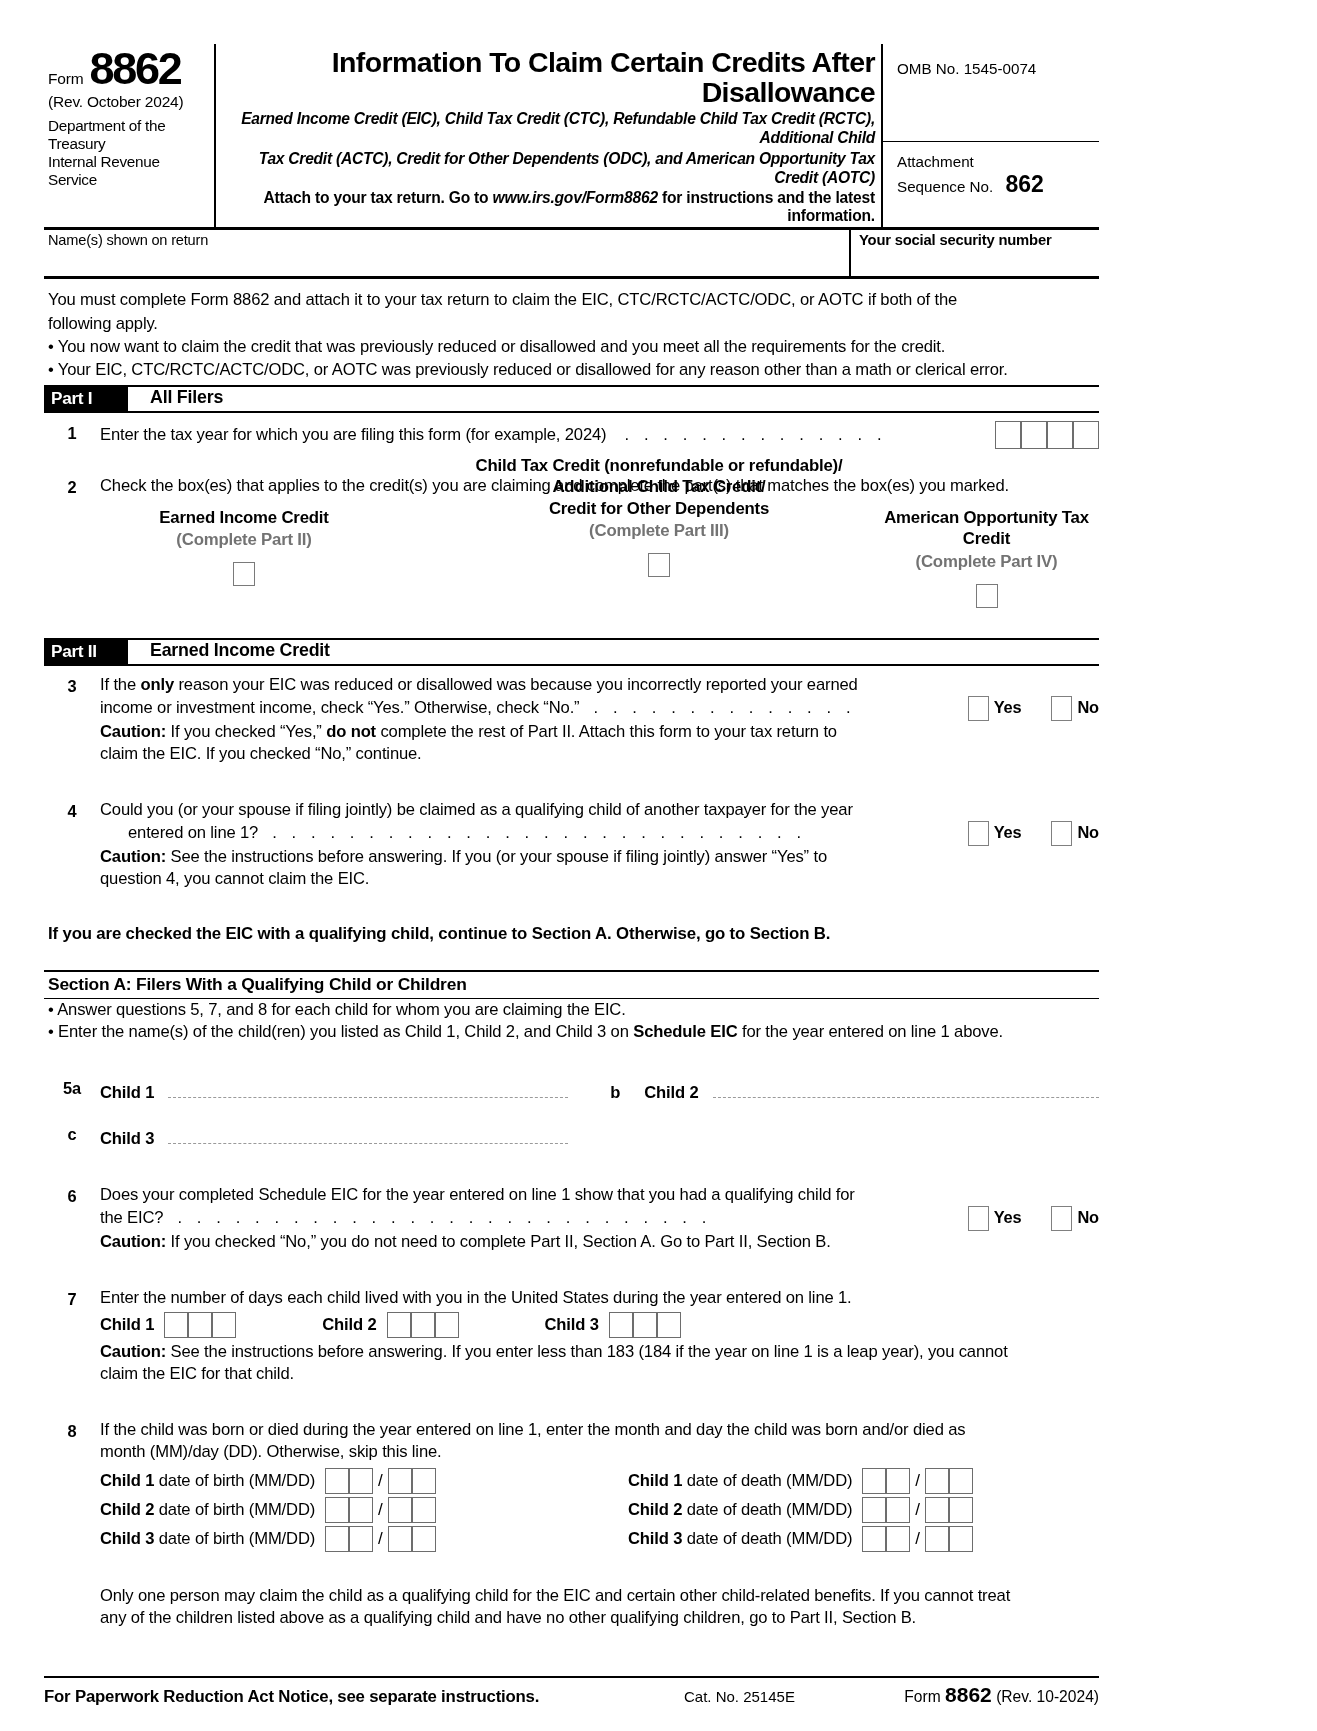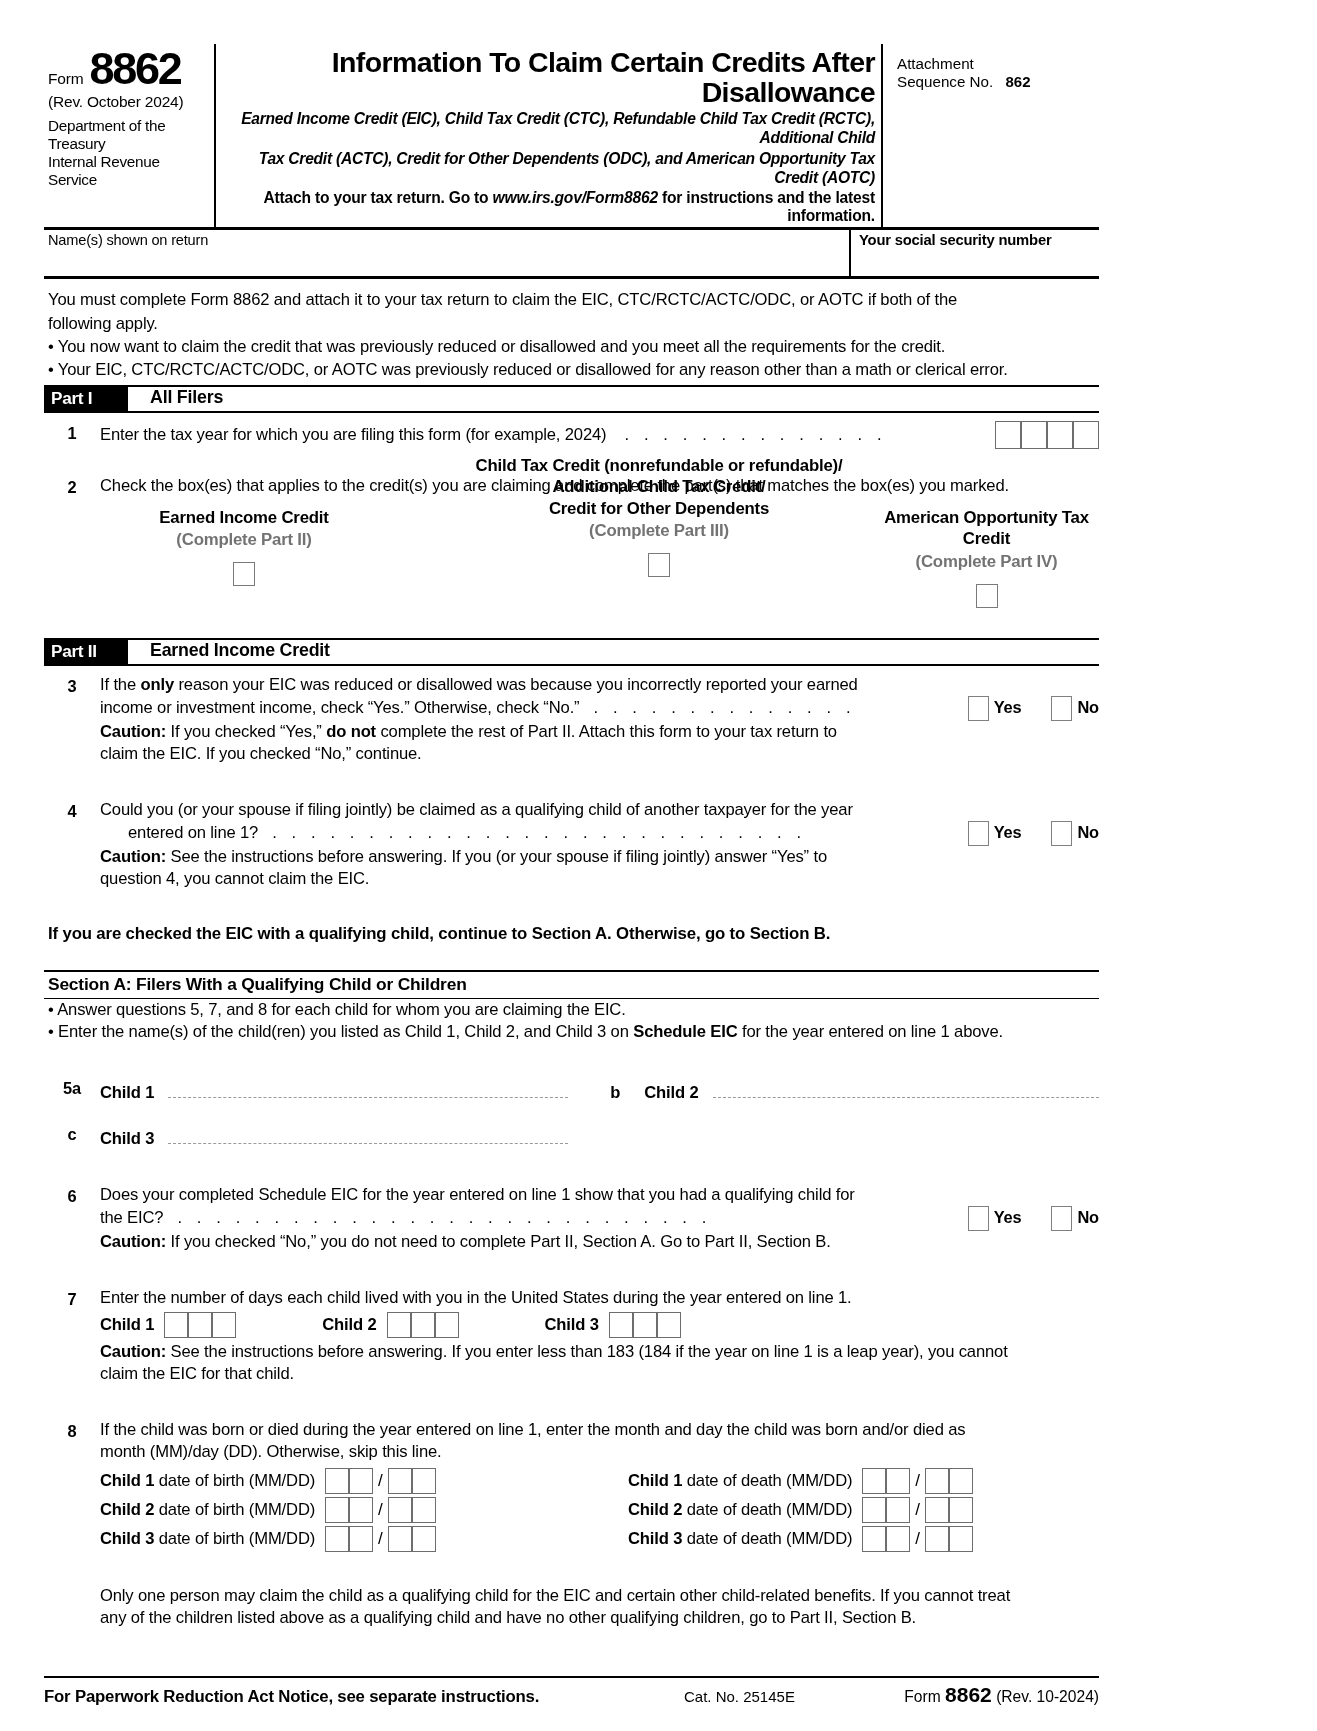--- a/index.html
+++ b/index.html
@@ -28,21 +28,21 @@
 
   .hdr-mid { flex: 1; padding: 3px 6px 2px 10px; text-align: right; border-right: 2.5px solid #000; }
   .title-main { font-size: 28.5px; font-weight: 700; letter-spacing: -.6px; line-height: 1.06; }
   .title-sub { font-size: 15.6px; font-weight: 700; font-style: italic; line-height: 1.22; margin-top: 2px; letter-spacing: -.25px;}
   .title-attach { font-size: 15.6px; font-weight: 700; margin-top: 2px; letter-spacing: -.2px; }
   .title-attach i { font-style: italic; }
 
   .hdr-right { width: 216px; display: flex; flex-direction: column; }
   .omb { padding: 16px 0 13px 14px; font-size: 15.2px; border-bottom: 1.6px solid #000; flex: 1;}
   .attach { padding: 11px 0 6px 14px; font-size: 15.2px; line-height: 1.2; flex: 1;}
-  .attach b { font-size: 15px; font-weight: 700; padding-left: 8px; }
+  .attach b { font-size: 23px; font-weight: 700; padding-left: 8px; }
 
   
   .namerow { display: flex; border-bottom: 3px solid #000; }
   .name-left { flex: 1; border-right: 2.5px solid #000; padding: 2px 0 0 4px; height: 46px; }
   .name-right { width: 248px; padding: 2px 0 7px 8px; }
   .smalllbl { font-size: 14.6px; letter-spacing: -.2px; }
   .boldlbl { font-size: 14.8px; font-weight: 700; letter-spacing: -.2px; }
 
   
   .intro { font-size: 16.6px; line-height: 1.33; padding: 10px 0 0 4px; letter-spacing: -.15px; }
@@ -137,20 +137,21 @@
     </div>
 
     <div class="hdr-mid">
       <div class="title-main">Information To Claim Certain Credits After Disallowance</div>
       <div class="title-sub">Earned Income Credit (EIC), Child Tax Credit (CTC), Refundable Child Tax Credit (RCTC), Additional Child</div>
       <div class="title-sub">Tax Credit (ACTC), Credit for Other Dependents (ODC), and American Opportunity Tax Credit (AOTC)</div>
       <div class="title-attach"><span>Attach to your tax return. Go to </span><i>www.irs.gov/Form8862</i><span> for instructions and the latest information.</span></div>
     </div>
 
     <div class="hdr-right">
+      <div class="omb">OMB No. 1545-0074</div>
       <div class="attach">
         <div>Attachment</div>
         <div><span>Sequence No.</span> <b>862</b></div>
       </div>
     </div>
   </div>
 
   <div class="namerow">
     <div class="name-left">
       <div class="smalllbl">Name(s) shown on return</div>

